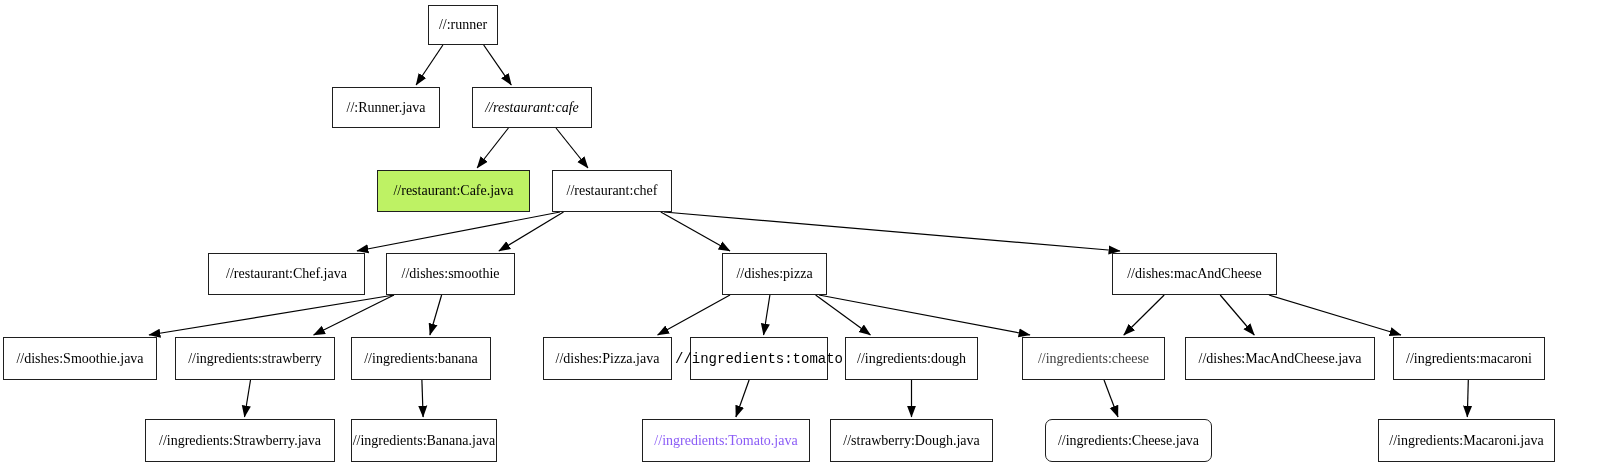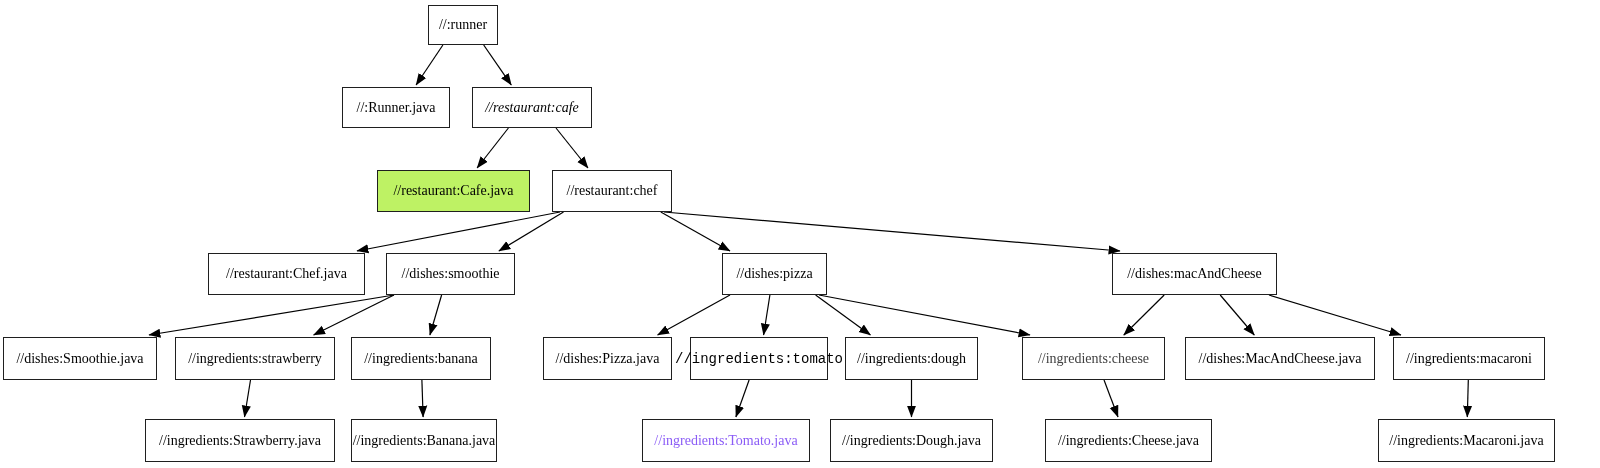--- a/index.html
+++ b/index.html
@@ -62,37 +62,37 @@
         <line x1="911.5" y1="380" x2="911.5" y2="417" stroke="#000000" stroke-width="1.2" marker-end="url(#arrowhead)"></line>
         <line x1="1104.0" y1="380" x2="1118.0" y2="417" stroke="#000000" stroke-width="1.2" marker-end="url(#arrowhead)"></line>
         <line x1="1164.2" y1="295" x2="1123.8" y2="335" stroke="#000000" stroke-width="1.2" marker-end="url(#arrowhead)"></line>
         <line x1="1220.2" y1="295" x2="1254.3" y2="335" stroke="#000000" stroke-width="1.2" marker-end="url(#arrowhead)"></line>
         <line x1="1269.0" y1="295" x2="1401.0" y2="335" stroke="#000000" stroke-width="1.2" marker-end="url(#arrowhead)"></line>
         <line x1="1468.3" y1="380" x2="1467.3" y2="417" stroke="#000000" stroke-width="1.2" marker-end="url(#arrowhead)"></line>
       </g>
   </svg>
   <div id="node-layer">
       <div class="node" style="left: 428px; top: 5px; width: 70px; height: 40px; border-color: rgb(31, 31, 31); background: rgb(255, 255, 255); color: rgb(0, 0, 0);">//:runner</div>
-      <div class="node" style="left: 342px; top: 87px; width: 108px; height: 41px; border-color: rgb(31, 31, 31); background: rgb(255, 255, 255); color: rgb(0, 0, 0);">//:Runner.java</div>
+      <div class="node" style="left: 332px; top: 87px; width: 108px; height: 41px; border-color: rgb(31, 31, 31); background: rgb(255, 255, 255); color: rgb(0, 0, 0);">//:Runner.java</div>
       <div class="node" style="left: 472px; top: 87px; width: 120px; height: 41px; border-color: rgb(31, 31, 31); background: rgb(255, 255, 255); color: rgb(0, 0, 0); font-style: italic;">//restaurant:cafe</div>
       <div class="node" style="left: 377px; top: 170px; width: 153px; height: 42px; border-color: rgb(31, 31, 31); background: #bef264; color: rgb(0, 0, 0);">//restaurant:Cafe.java</div>
       <div class="node" style="left: 552px; top: 170px; width: 120px; height: 42px; border-color: rgb(31, 31, 31); background: rgb(255, 255, 255); color: rgb(0, 0, 0);">//restaurant:chef</div>
       <div class="node" style="left: 208px; top: 253px; width: 157px; height: 42px; border-color: rgb(31, 31, 31); background: rgb(255, 255, 255); color: rgb(0, 0, 0);">//restaurant:Chef.java</div>
       <div class="node" style="left: 386px; top: 253px; width: 129px; height: 42px; border-color: rgb(31, 31, 31); background: rgb(255, 255, 255); color: rgb(0, 0, 0);">//dishes:smoothie</div>
       <div class="node" style="left: 722px; top: 253px; width: 105px; height: 42px; border-color: rgb(31, 31, 31); background: rgb(255, 255, 255); color: rgb(0, 0, 0);">//dishes:pizza</div>
       <div class="node" style="left: 1112px; top: 253px; width: 165px; height: 42px; border-color: rgb(31, 31, 31); background: rgb(255, 255, 255); color: rgb(0, 0, 0);">//dishes:macAndCheese</div>
       <div class="node" style="left: 3px; top: 337px; width: 154px; height: 43px; border-color: rgb(31, 31, 31); background: rgb(255, 255, 255); color: rgb(0, 0, 0);">//dishes:Smoothie.java</div>
       <div class="node" style="left: 175px; top: 337px; width: 160px; height: 43px; border-color: rgb(31, 31, 31); background: rgb(255, 255, 255); color: rgb(0, 0, 0);">//ingredients:strawberry</div>
       <div class="node" style="left: 351px; top: 337px; width: 140px; height: 43px; border-color: rgb(31, 31, 31); background: rgb(255, 255, 255); color: rgb(0, 0, 0);">//ingredients:banana</div>
       <div class="node" style="left: 543px; top: 337px; width: 129px; height: 43px; border-color: rgb(31, 31, 31); background: rgb(255, 255, 255); color: rgb(0, 0, 0);">//dishes:Pizza.java</div>
       <div class="node" style="left: 690px; top: 337px; width: 138px; height: 43px; border-color: rgb(31, 31, 31); background: rgb(255, 255, 255); color: rgb(0, 0, 0); font-family: Liberation Mono, monospace;">//ingredients:tomato</div>
       <div class="node" style="left: 845px; top: 337px; width: 133px; height: 43px; border-color: rgb(31, 31, 31); background: rgb(255, 255, 255); color: rgb(0, 0, 0);">//ingredients:dough</div>
       <div class="node" style="left: 1022px; top: 337px; width: 143px; height: 43px; border-color: rgb(31, 31, 31); background: rgb(255, 255, 255); color: #404040;">//ingredients:cheese</div>
       <div class="node" style="left: 1185px; top: 337px; width: 190px; height: 43px; border-color: rgb(31, 31, 31); background: rgb(255, 255, 255); color: rgb(0, 0, 0);">//dishes:MacAndCheese.java</div>
       <div class="node" style="left: 1393px; top: 337px; width: 152px; height: 43px; border-color: rgb(31, 31, 31); background: rgb(255, 255, 255); color: rgb(0, 0, 0);">//ingredients:macaroni</div>
       <div class="node" style="left: 145px; top: 419px; width: 190px; height: 43px; border-color: rgb(31, 31, 31); background: rgb(255, 255, 255); color: rgb(0, 0, 0);">//ingredients:Strawberry.java</div>
       <div class="node" style="left: 351px; top: 419px; width: 146px; height: 43px; border-color: rgb(31, 31, 31); background: rgb(255, 255, 255); color: rgb(0, 0, 0);">//ingredients:Banana.java</div>
       <div class="node" style="left: 642px; top: 419px; width: 168px; height: 43px; border-color: rgb(31, 31, 31); background: rgb(255, 255, 255); color: #8b5cf6;">//ingredients:Tomato.java</div>
-      <div class="node" style="left: 830px; top: 419px; width: 163px; height: 43px; border-color: rgb(31, 31, 31); background: rgb(255, 255, 255); color: rgb(0, 0, 0);">//ingredients:Dough.java</div>
-      <div class="node" style="left: 1045px; top: 419px; width: 167px; height: 43px; border-color: rgb(31, 31, 31); background: rgb(255, 255, 255); color: rgb(0, 0, 0);">//ingredients:Cheese.java</div>
+      <div class="node" style="left: 830px; top: 419px; width: 163px; height: 43px; border-color: rgb(31, 31, 31); background: rgb(255, 255, 255); color: rgb(0, 0, 0);">//strawberry:Dough.java</div>
+      <div class="node" style="left: 1045px; top: 419px; width: 167px; height: 43px; border-color: rgb(31, 31, 31); background: rgb(255, 255, 255); color: rgb(0, 0, 0); border-radius: 7px;">//ingredients:Cheese.java</div>
       <div class="node" style="left: 1378px; top: 419px; width: 177px; height: 43px; border-color: rgb(31, 31, 31); background: rgb(255, 255, 255); color: rgb(0, 0, 0);">//ingredients:Macaroni.java</div>
     </div>
 </div>
 
 </body></html>

